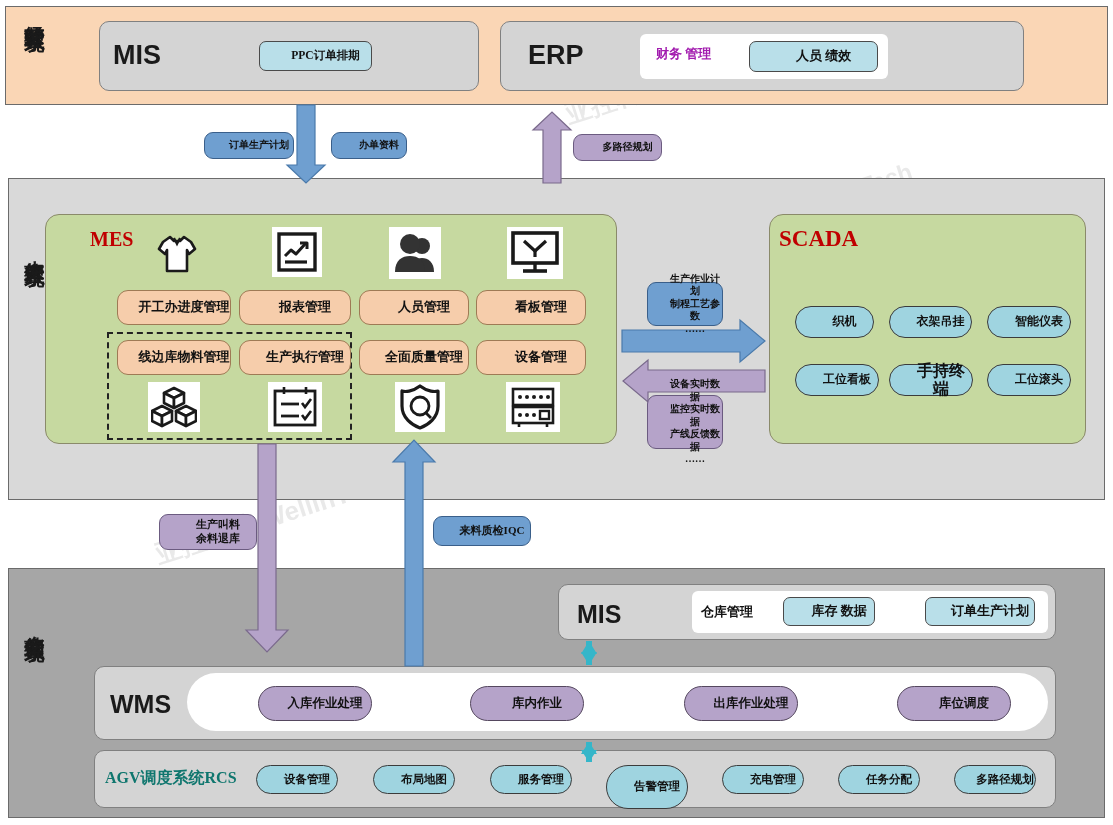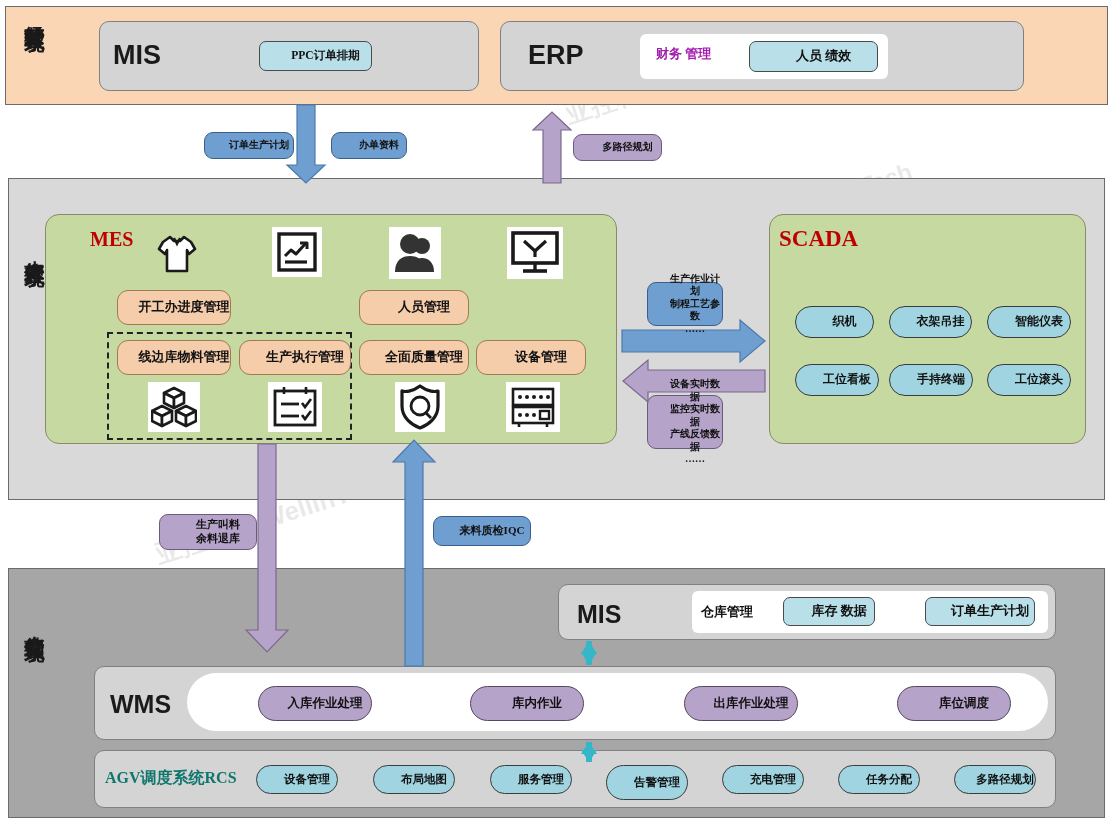--- a/index.html
+++ b/index.html
@@ -122,21 +122,23 @@
     <svg width="50" height="46" viewBox="0 0 50 46">
         <rect x="3" y="3" width="44" height="30" fill="none" stroke="#1a1a1a" stroke-width="3.6"></rect>
         <path d="M14 11 L25 21 L36 11" fill="none" stroke="#1a1a1a" stroke-width="3.2" stroke-linejoin="round"></path>
         <line x1="25" y1="21" x2="25" y2="27" stroke="#1a1a1a" stroke-width="3.2"></line>
         <line x1="25" y1="33" x2="25" y2="40" stroke="#1a1a1a" stroke-width="3.4"></line>
         <line x1="13" y1="41" x2="37" y2="41" stroke="#1a1a1a" stroke-width="3.6"></line>
       </svg>
   </div>
 
   <div class="pill pill-peach" style="left:117px;top:290px;width:114px;height:35px;font-size:13px;">开工办进度管理</div>
+  <div class="pill pill-peach" style="left:239px;top:290px;width:112px;height:35px;font-size:13px;">报表管理</div>
   <div class="pill pill-peach" style="left:359px;top:290px;width:110px;height:35px;font-size:13px;">人员管理</div>
+  <div class="pill pill-peach" style="left:476px;top:290px;width:110px;height:35px;font-size:13px;">看板管理</div>
 
   <div class="pill pill-peach" style="left:117px;top:340px;width:114px;height:35px;font-size:13px;">线边库物料管理</div>
   <div class="pill pill-peach" style="left:239px;top:340px;width:112px;height:35px;font-size:13px;">生产执行管理</div>
   <div class="pill pill-peach" style="left:359px;top:340px;width:110px;height:35px;font-size:13px;">全面质量管理</div>
   <div class="pill pill-peach" style="left:476px;top:340px;width:110px;height:35px;font-size:13px;">设备管理</div>
 
   <div class="icon-box" style="left:148px;top:382px;width:52px;height:50px;">
     <svg width="46" height="44" viewBox="0 0 46 44">
         <g fill="#fff" stroke="#1a1a1a" stroke-width="2.6" stroke-linejoin="round">
           <path d="M23 3 L33 8 L23 13 L13 8 Z"></path>
@@ -189,21 +191,21 @@
       </svg>
   </div>
 
   <div class="green-panel" style="left:769px;top:214px;width:317px;height:230px;"></div>
   <div class="panel-tag" style="left:779px;top:226px;font-size:23px;">SCADA</div>
 
   <div class="pill pill-cyan" style="left:795px;top:306px;width:79px;height:32px;font-size:12px;">织机</div>
   <div class="pill pill-cyan" style="left:889px;top:306px;width:83px;height:32px;font-size:12px;">衣架吊挂</div>
   <div class="pill pill-cyan" style="left:987px;top:306px;width:84px;height:32px;font-size:12px;">智能仪表</div>
   <div class="pill pill-cyan" style="left:795px;top:364px;width:84px;height:32px;font-size:12px;">工位看板</div>
-  <div class="pill pill-cyan" style="left:889px;top:364px;width:84px;height:32px;font-size:12px;">手持终端</div>
+  <div class="pill pill-cyan" style="left:889px;top:364px;width:84px;height:32px;font-size:16px;">手持终端</div>
   <div class="pill pill-cyan" style="left:987px;top:364px;width:84px;height:32px;font-size:12px;">工位滚头</div>
 
   <div class="band band-bot"></div>
   <div class="vlabel" style="left:25px;top:620px;height:150px;font-size:20px;">仓储管理系统</div>
 
   <div class="card" style="left:558px;top:584px;width:498px;height:56px;"></div>
   <div class="card-title" style="left:577px;top:600px;font-size:25px;">MIS</div>
   <div class="card card-white" style="left:692px;top:591px;width:356px;height:42px;border:none;border-radius:6px;"></div>
   <div style="position:absolute;left:701px;top:603px;font-size:13px;font-weight:bold;
               font-family:'Liberation Serif',serif;color:#111;">仓库管理</div>
@@ -217,21 +219,21 @@
   <div class="pill pill-purple-r" style="left:258px;top:686px;width:114px;height:35px;font-size:12.5px;">入库作业处理</div>
   <div class="pill pill-purple-r" style="left:684px;top:686px;width:114px;height:35px;font-size:12.5px;">出库作业处理</div>
   <div class="pill pill-purple-r" style="left:897px;top:686px;width:114px;height:35px;font-size:12.5px;">库位调度</div>
 
   <div class="card" style="left:94px;top:750px;width:962px;height:58px;"></div>
   <div style="position:absolute;left:105px;top:768px;font-size:16px;font-weight:bold;
               font-family:'Liberation Serif',serif;color:#0f766e;">AGV调度系统RCS</div>
   <div class="pill pill-cyan" style="left:256px;top:765px;width:82px;height:29px;font-size:11.5px;">设备管理</div>
   <div class="pill pill-cyan" style="left:373px;top:765px;width:82px;height:29px;font-size:11.5px;">布局地图</div>
   <div class="pill pill-cyan" style="left:490px;top:765px;width:82px;height:29px;font-size:11.5px;">服务管理</div>
-  <div class="pill pill-cyan" style="left:606px;top:765px;width:82px;height:35px;font-size:11.5px;">告警管理</div>
+  <div class="pill pill-cyan" style="left:606px;top:765px;width:82px;height:44px;font-size:11.5px;">告警管理</div>
   <div class="pill pill-cyan" style="left:722px;top:765px;width:82px;height:29px;font-size:11.5px;">充电管理</div>
   <div class="pill pill-cyan" style="left:838px;top:765px;width:82px;height:29px;font-size:11.5px;">任务分配</div>
   <div class="pill pill-cyan" style="left:954px;top:765px;width:82px;height:29px;font-size:11.5px;">多路径规划</div>
 
   <svg class="arrows" viewBox="0 0 1113 825">
 
     <polygon points="297,105 315,105 315,165 325,165 306,183 287,165 297,165" fill="#6f9fd0" stroke="#4a7aab" stroke-width="1.2"></polygon>
 
     <polygon points="543,183 561,183 561,130 571,130 552,112 533,130 543,130" fill="#b5a3c9" stroke="#7a6a8c" stroke-width="1.2"></polygon>
 

